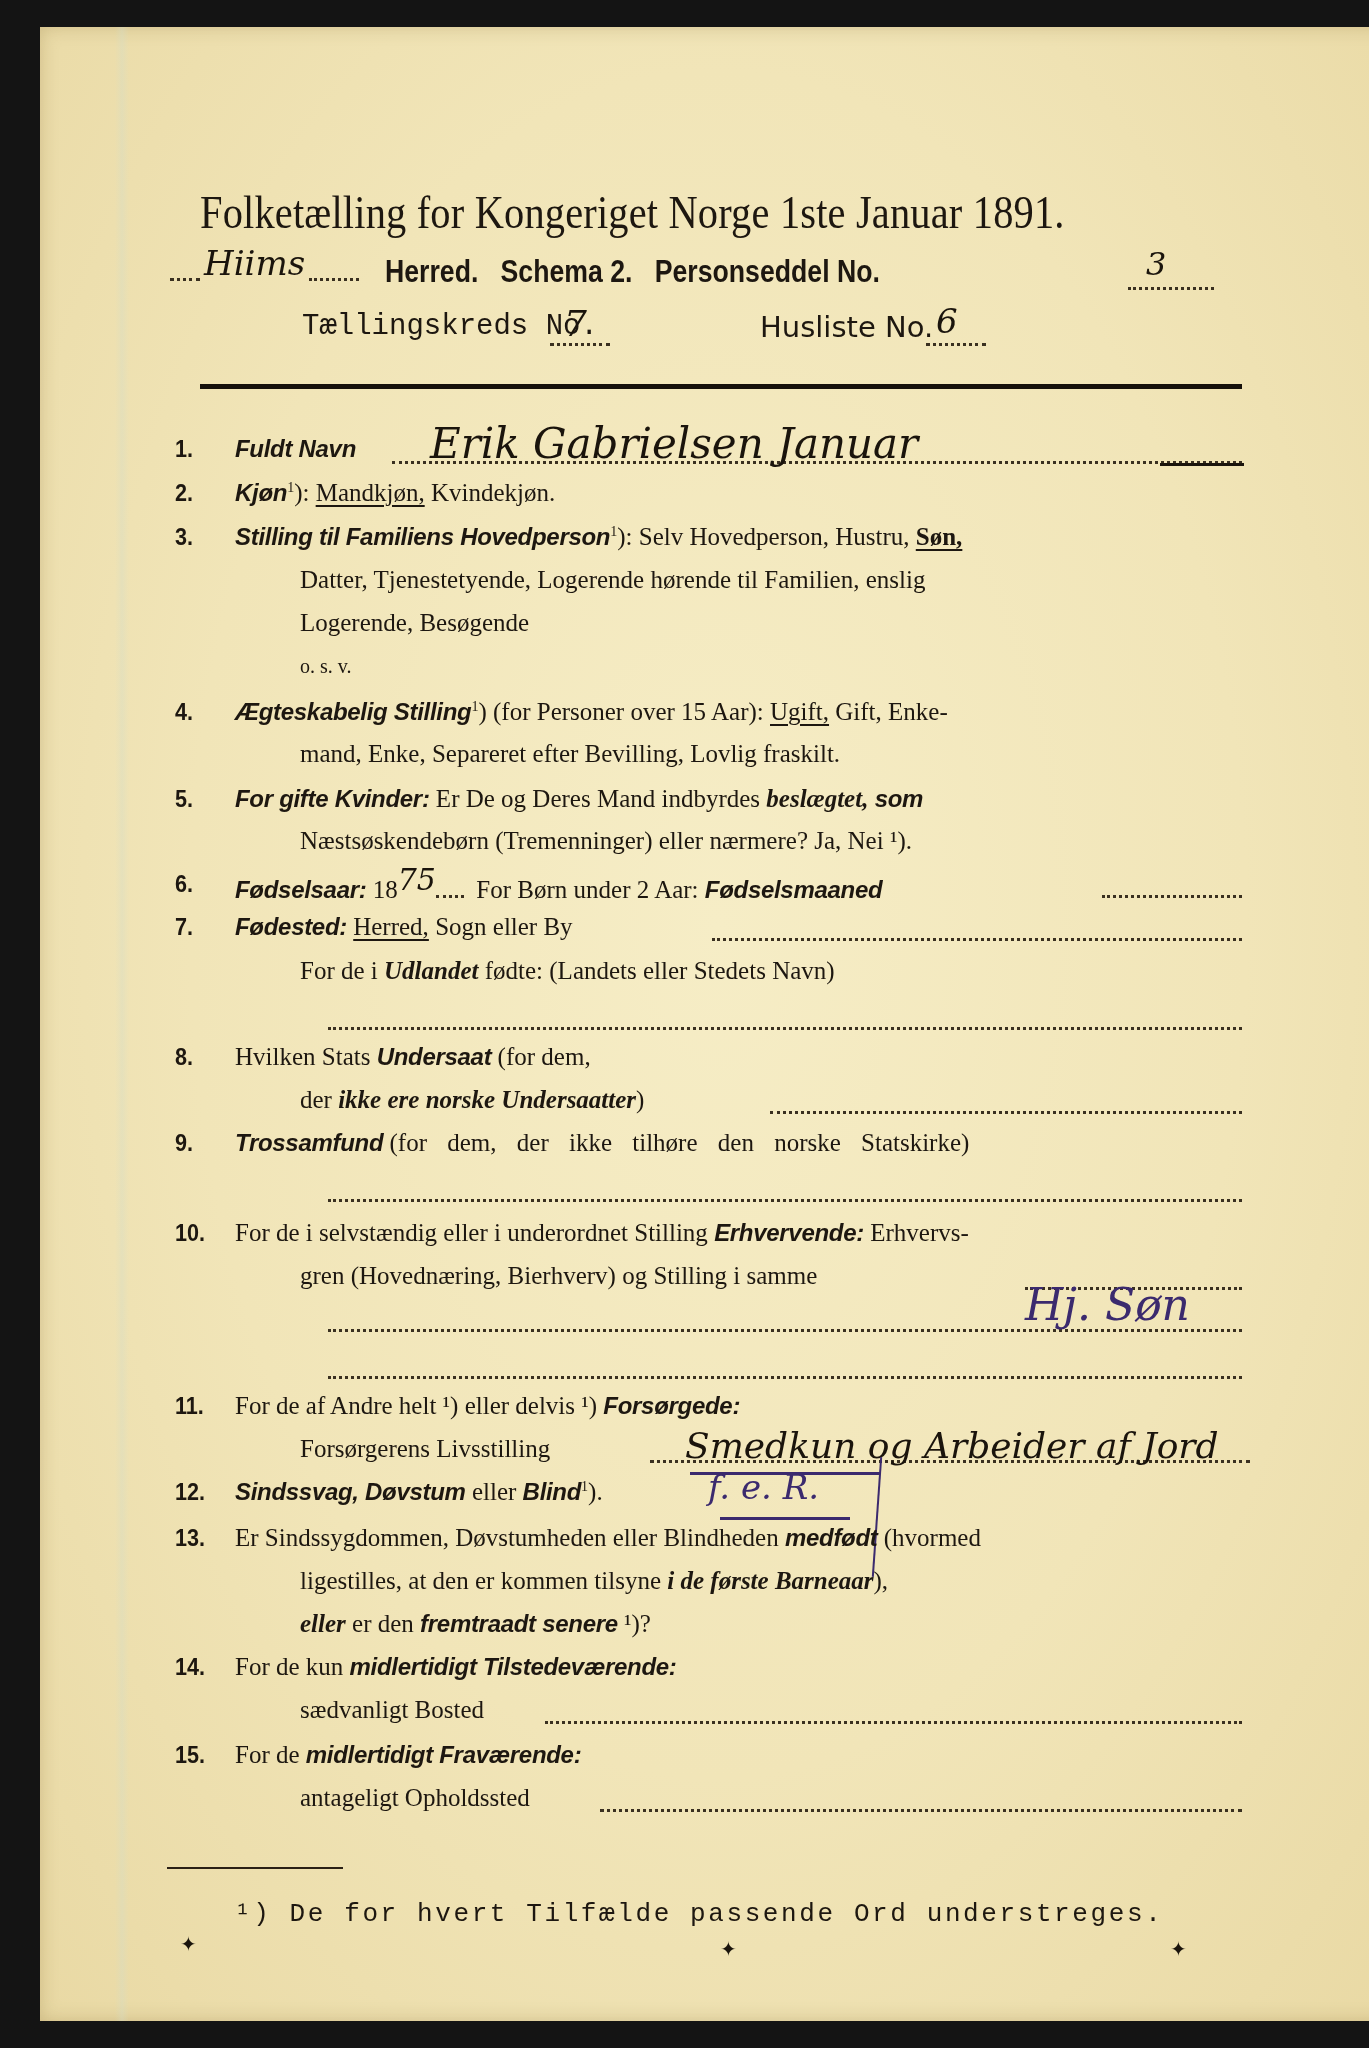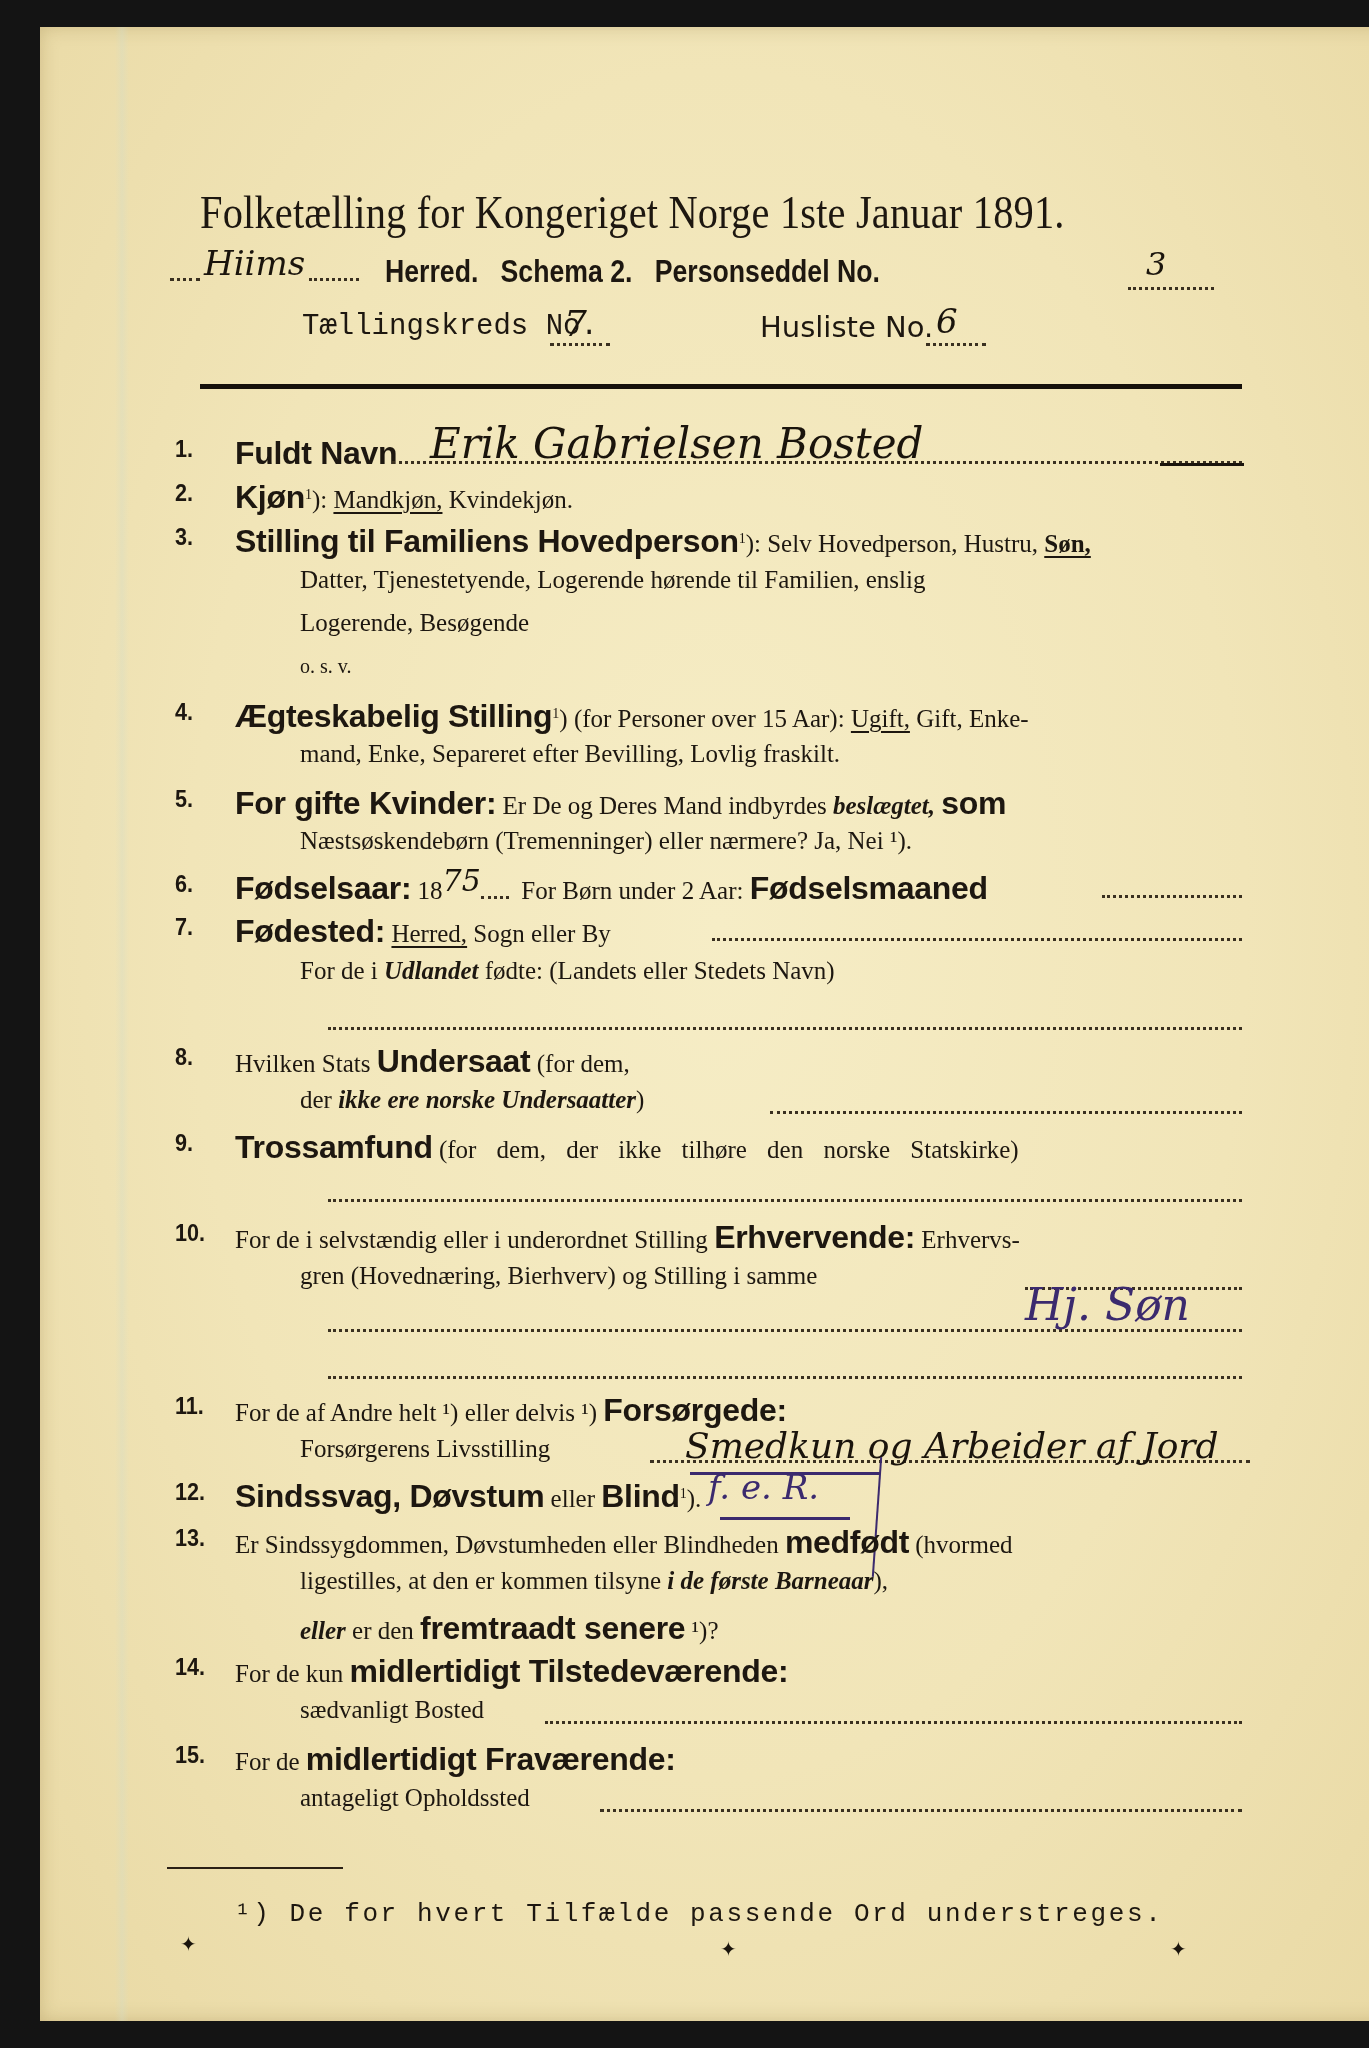--- a/index.html
+++ b/index.html
@@ -19,21 +19,21 @@
   .hdr { font-family:"Liberation Sans", sans-serif; font-weight:bold; font-size:31px; transform:scaleX(0.86); transform-origin:left top; }
   .hdr2 { font-family:"DejaVu Sans", sans-serif; font-size:29px; }
   .dots { border-bottom:3px dotted #3a3020; display:inline-block; height:0; vertical-align:baseline; }
   .hand { font-family:"DejaVu Serif", serif; font-style:italic; color:#1a140c; }
   .hand-blue { font-family:"DejaVu Serif", serif; font-style:italic; color:#3b2a6e; }
   .rule { position:absolute; left:160px; top:357px; width:1042px; height:5px; background:#16110b; }
   .row { position:absolute; left:0; width:1311px; font-size:25px; }
   .num { position:absolute; left:135px; width:58px; text-align:left; font-family:"Liberation Sans", sans-serif; font-weight:bold; font-size:24px; transform:scaleX(0.9); transform-origin:left; }
   .lab { position:absolute; left:195px; }
   .ind { position:absolute; left:260px; }
-  .b { font-family:"Liberation Sans", sans-serif; font-weight:bold; font-size:32px; letter-spacing:-0.3px; }
+  .b { font-family:"Liberation Sans", sans-serif; font-weight:bold; font-size:24px; letter-spacing:-0.3px;font-style:italic; }
   .u { text-decoration:underline; text-decoration-thickness:2px; text-underline-offset:4px; }
   .it { font-style:italic;font-weight:bold; }
   .fill { position:absolute; border-bottom:3px dotted #3a3020; height:0; }
   .sup { font-size:14px; vertical-align:super; }
   .footrule { position:absolute; left:127px; top:1840px; width:176px; height:2px; background:#2a2015; }
   .foot { position:absolute; left:195px; top:1872px; font-size:26px; letter-spacing:2.6px; font-family:Liberation Mono, monospace; }
   .mark { position:absolute; font-size:20px; color:#1a140c; }
 </style>
 </head>
 <body>
@@ -63,21 +63,21 @@
   <div class="abs hand" style="left:896px; top:274px; font-size:34px;">6</div>
   <div class="fill" style="left:886px; top:316px; width:60px;"></div>
 
   <div class="rule"></div>
 
   <div class="row" style="top:408px;">
     <span class="num">1.</span>
     <span class="lab b">Fuldt Navn</span>
   </div>
   <div class="fill" style="left:352px; top:434px; width:850px;"></div>
-  <div class="abs hand" style="left:390px; top:392px; font-size:42px;">Erik Gabrielsen Bosted</div>
+  <div class="abs hand" style="left:390px; top:392px; font-size:42px;">Erik Gabrielsen Januar</div>
   <div class="abs" style="left:1120px; top:436px; width:84px; height:3px; background:#1a140c;"></div>
 
   <div class="row" style="top:452px;">
     <span class="num">2.</span>
     <span class="lab">
       <span class="b">Kjøn</span><span class="sup">1</span><span>): </span><span class="u">Mandkjøn,</span>
       <span>Kvindekjøn.</span>
     </span>
   </div>
 

